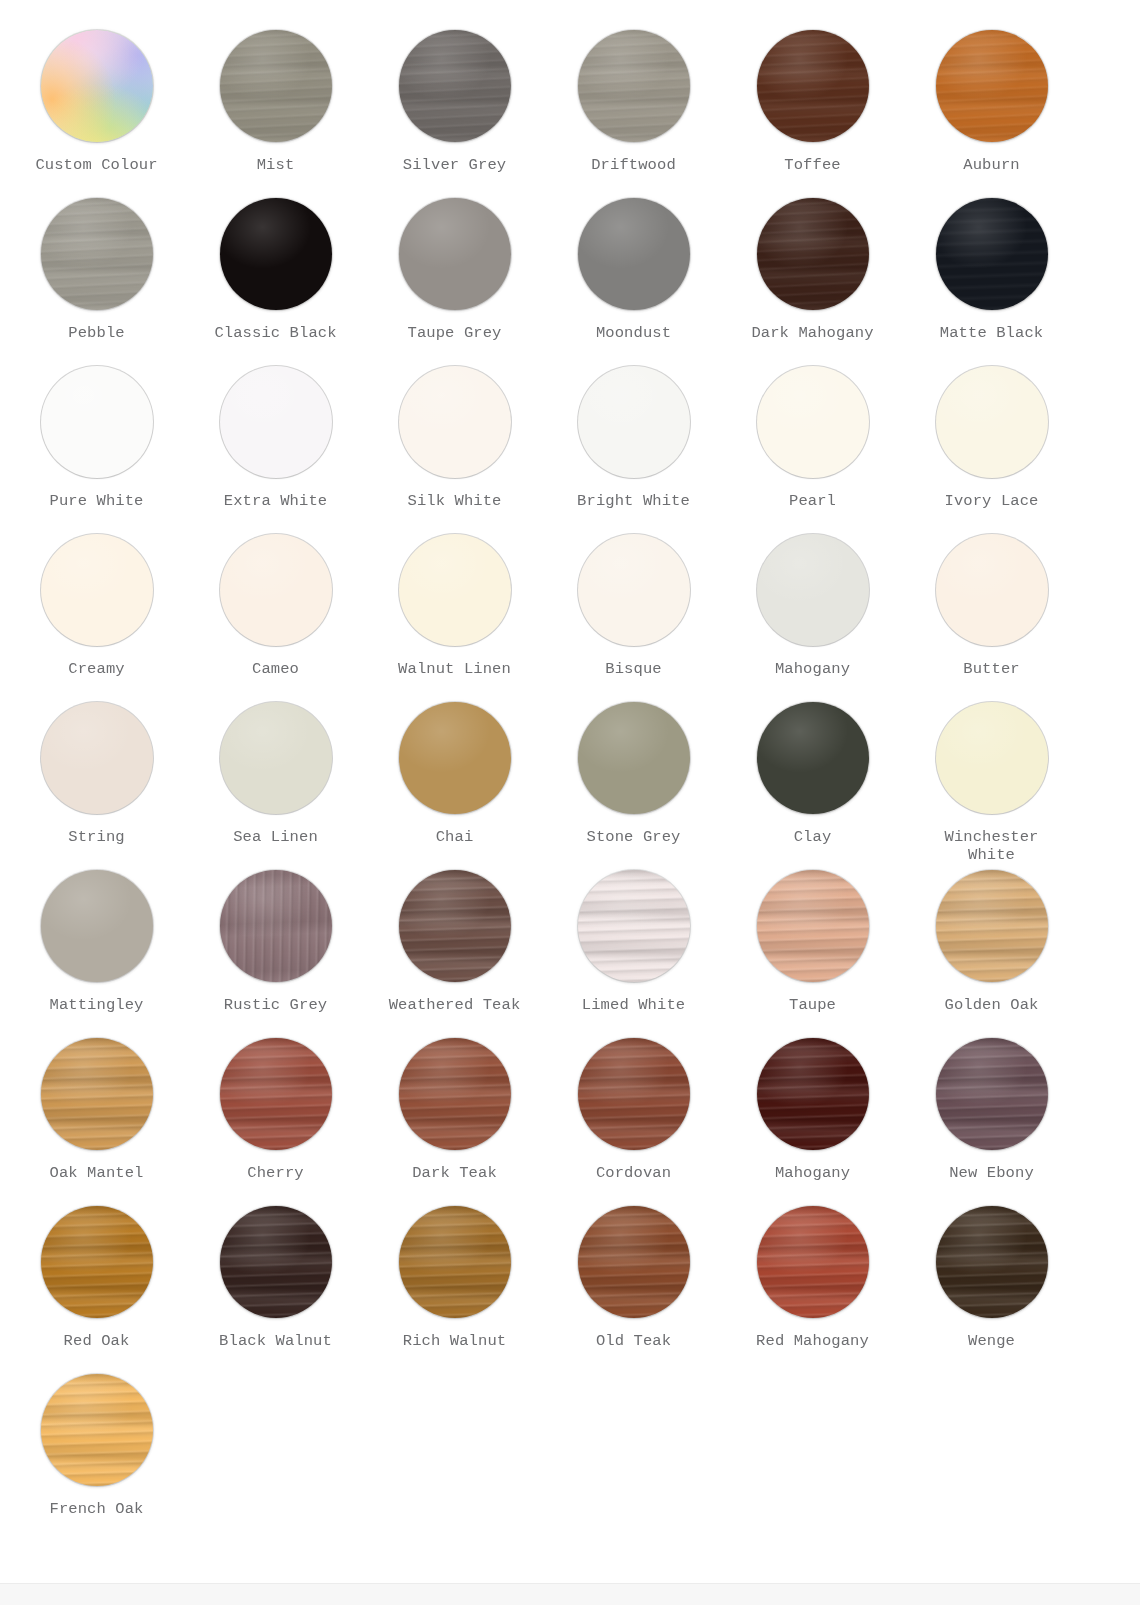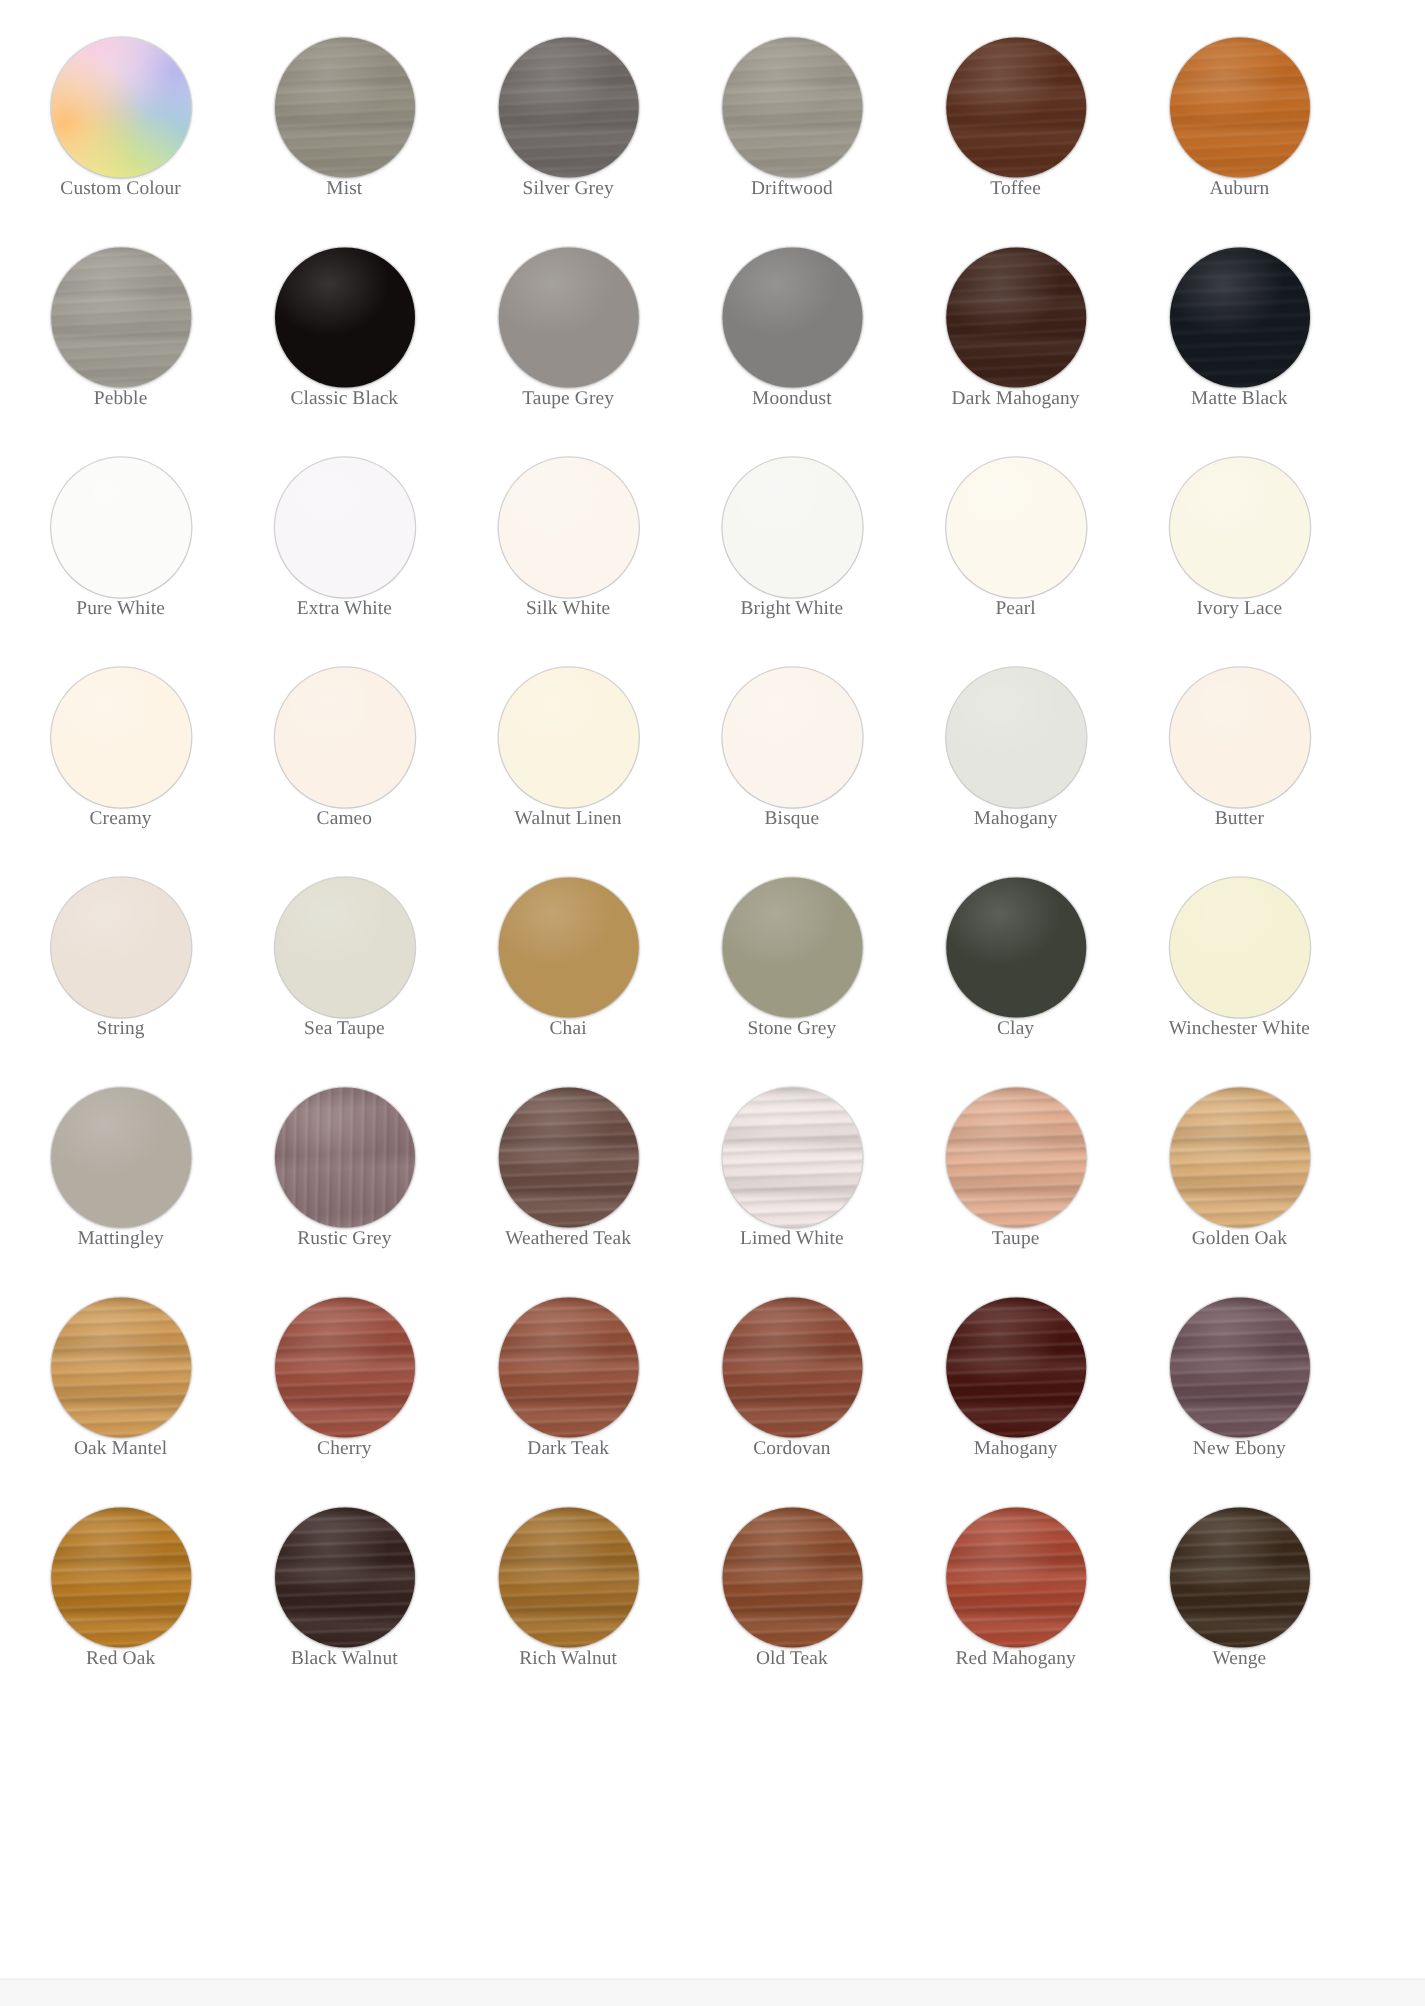--- a/index.html
+++ b/index.html
@@ -126,27 +126,28 @@
     pointer-events: none;
     background: radial-gradient(ellipse 70% 60% at 38% 26%,
                 rgba(255,255,255,0.16) 0%, rgba(255,255,255,0.0) 62%);
   }
   .rainbow {
     position: absolute;
     inset: 0;
     border-radius: 50%;
   }
   .swatch-label {
+    margin-top: 14px;
     font-size: 15.5px;
     line-height: 18px;
     color: #6d6e71;
     text-align: center;
     max-width: 150px;
     letter-spacing: 0.1px;
-    font-family: Liberation Serif, serif;
+    font-family: Liberation Mono, monospace;
   }
   .footer-bar {
     position: absolute;
     left: 0;
     right: 0;
     bottom: 0;
     height: 22px;
     background: #f7f7f7;
     border-top: 1px solid #ececec;
   }
@@ -381,21 +382,21 @@
         </div>
         <div class="swatch-label">String</div>
       </div>
       <div class="swatch-cell">
         <div class="swatch-disc-wrap">
           <div class="swatch-disc pale" style="background-color: rgb(223, 222, 208);">
             <div class="grain none"></div>
             <div class="sheen"></div>
           </div>
         </div>
-        <div class="swatch-label">Sea Taupe</div>
+        <div class="swatch-label">Sea Linen</div>
       </div>
       <div class="swatch-cell">
         <div class="swatch-disc-wrap">
           <div class="swatch-disc" style="background-color: rgb(183, 146, 87);">
             <div class="grain none"></div>
             <div class="sheen"></div>
           </div>
         </div>
         <div class="swatch-label">Chai</div>
       </div>
@@ -580,16 +581,25 @@
         <div class="swatch-label">Red Mahogany</div>
       </div>
       <div class="swatch-cell">
         <div class="swatch-disc-wrap">
           <div class="swatch-disc" style="background-color: rgb(60, 43, 28);">
             <div class="grain hs"></div>
             <div class="sheen"></div>
           </div>
         </div>
         <div class="swatch-label">Wenge</div>
+      </div>
+      <div class="swatch-cell">
+        <div class="swatch-disc-wrap">
+          <div class="swatch-disc" style="background-color: rgb(245, 185, 96);">
+            <div class="grain hs"></div>
+            <div class="sheen"></div>
+          </div>
+        </div>
+        <div class="swatch-label">French Oak</div>
       </div>
     </div>
   <div class="footer-bar"></div>
 </div>
 
 </body></html>

